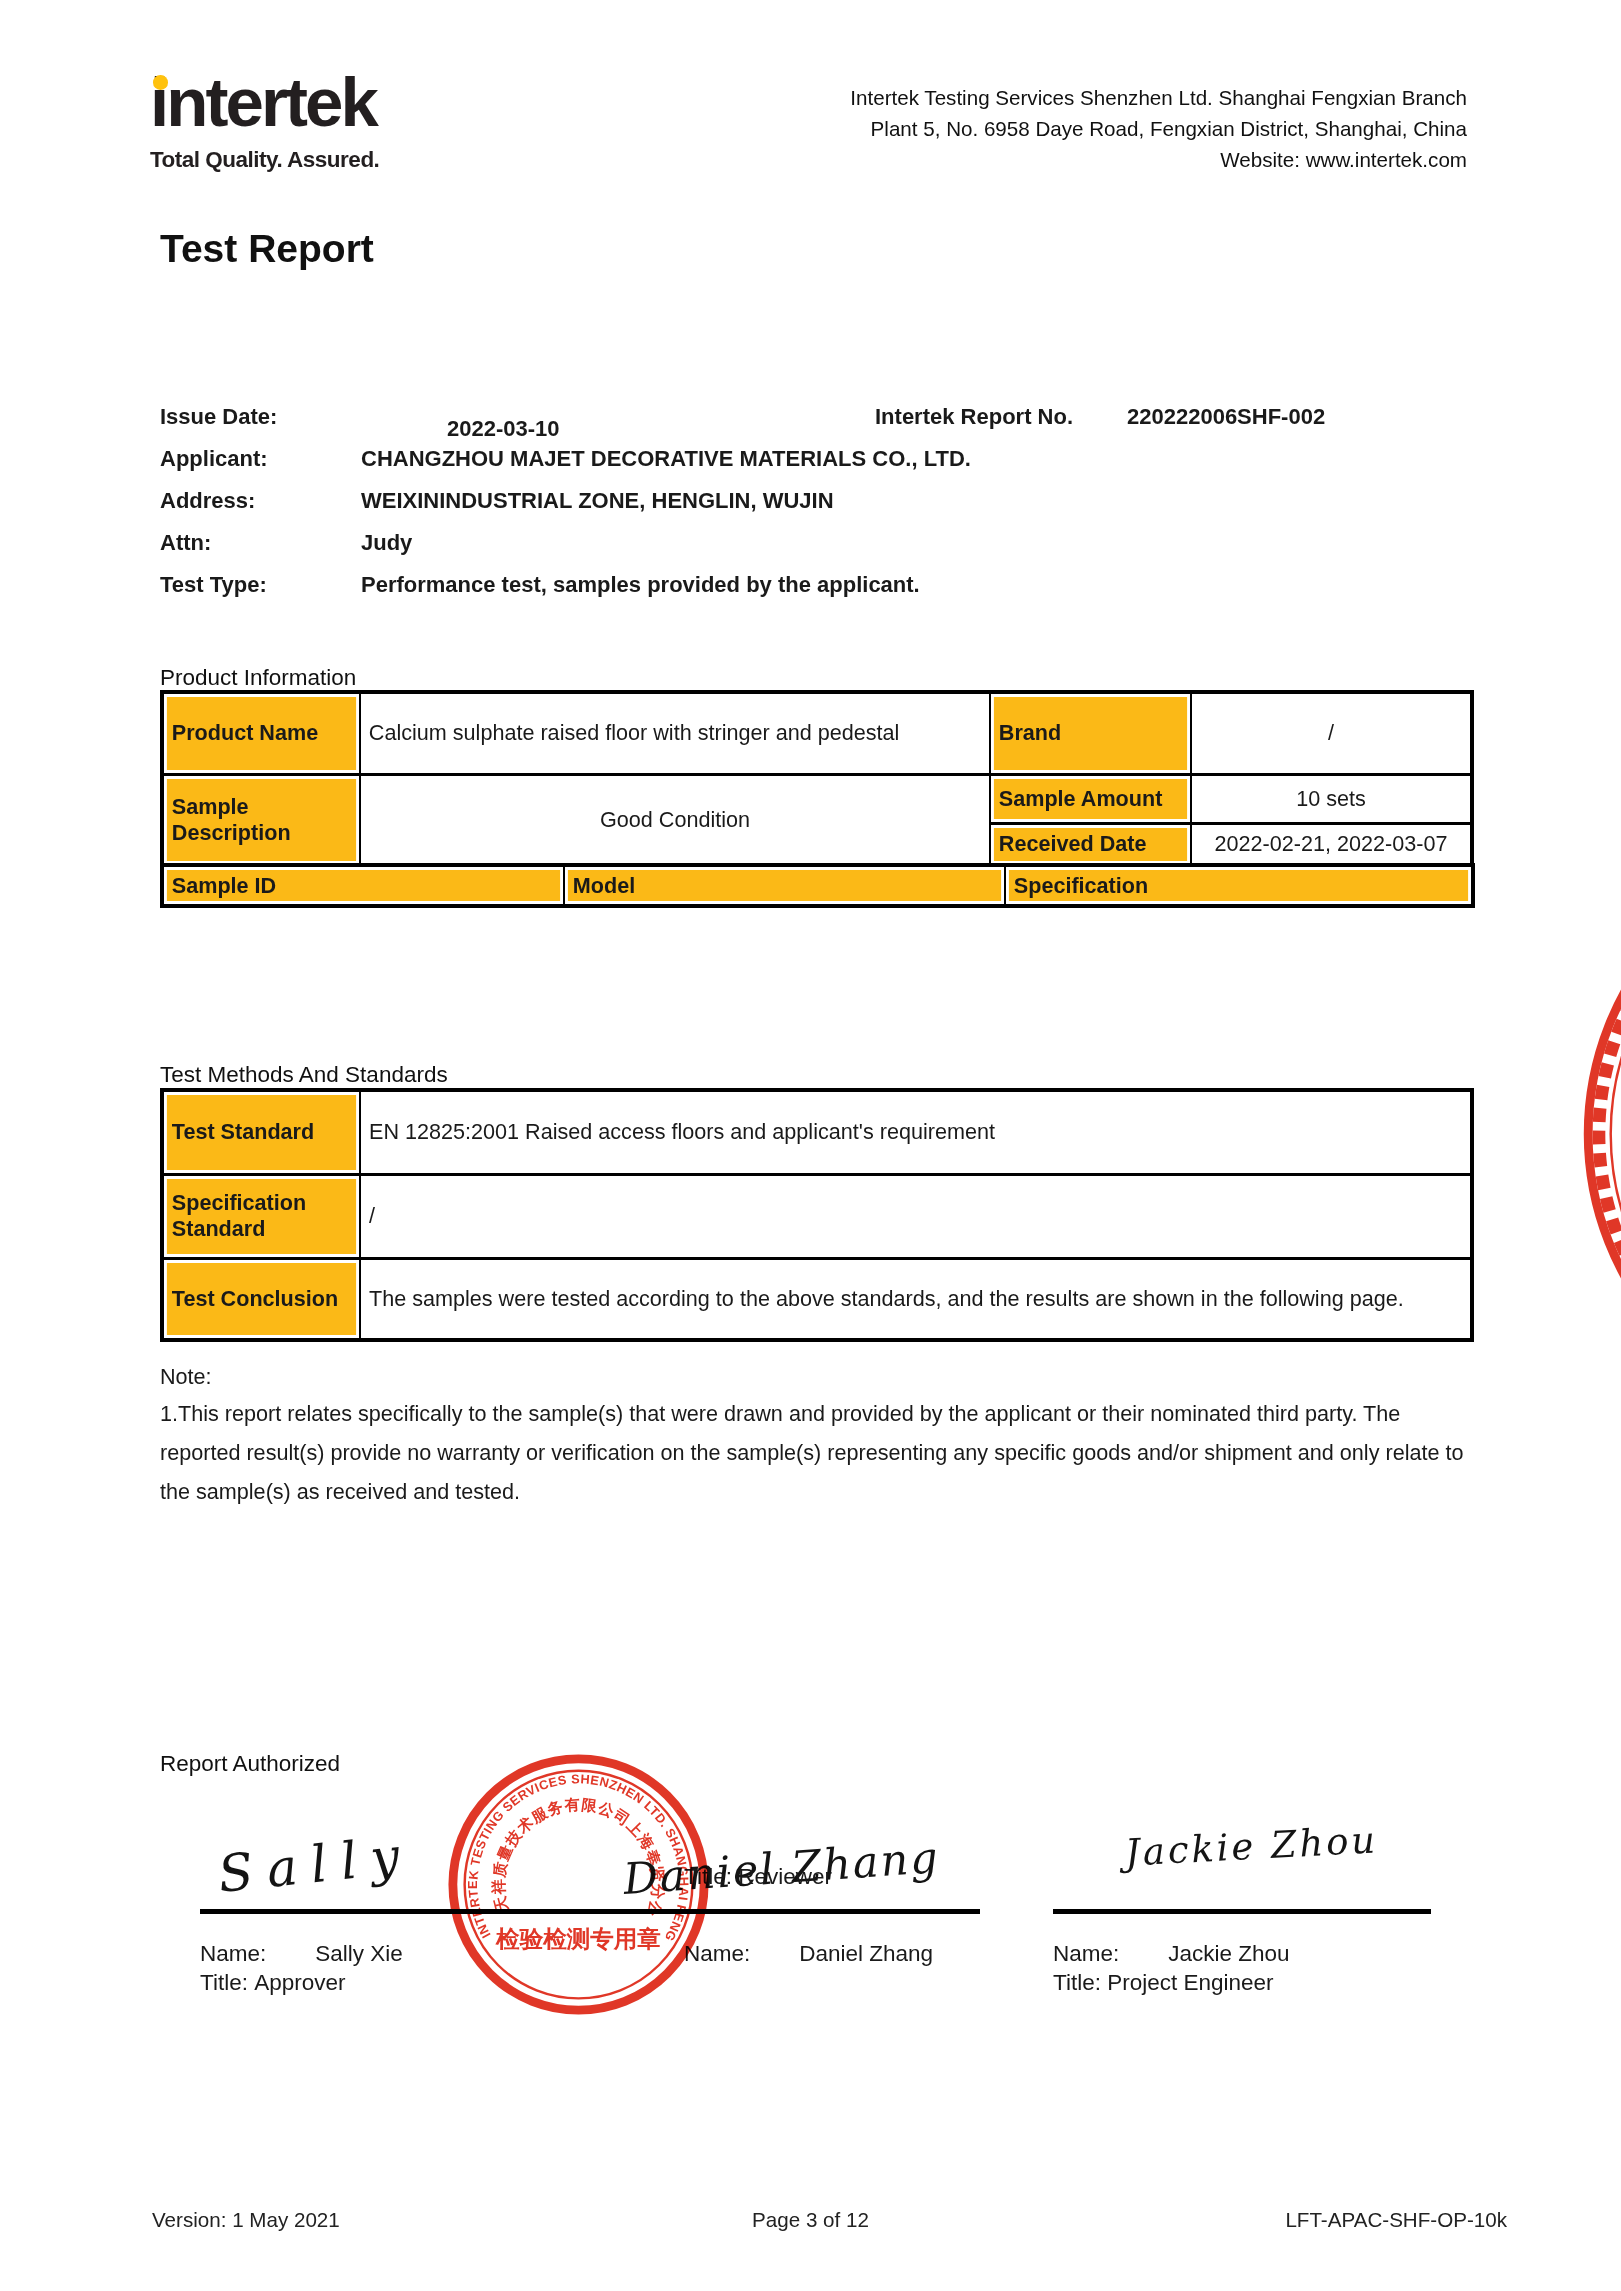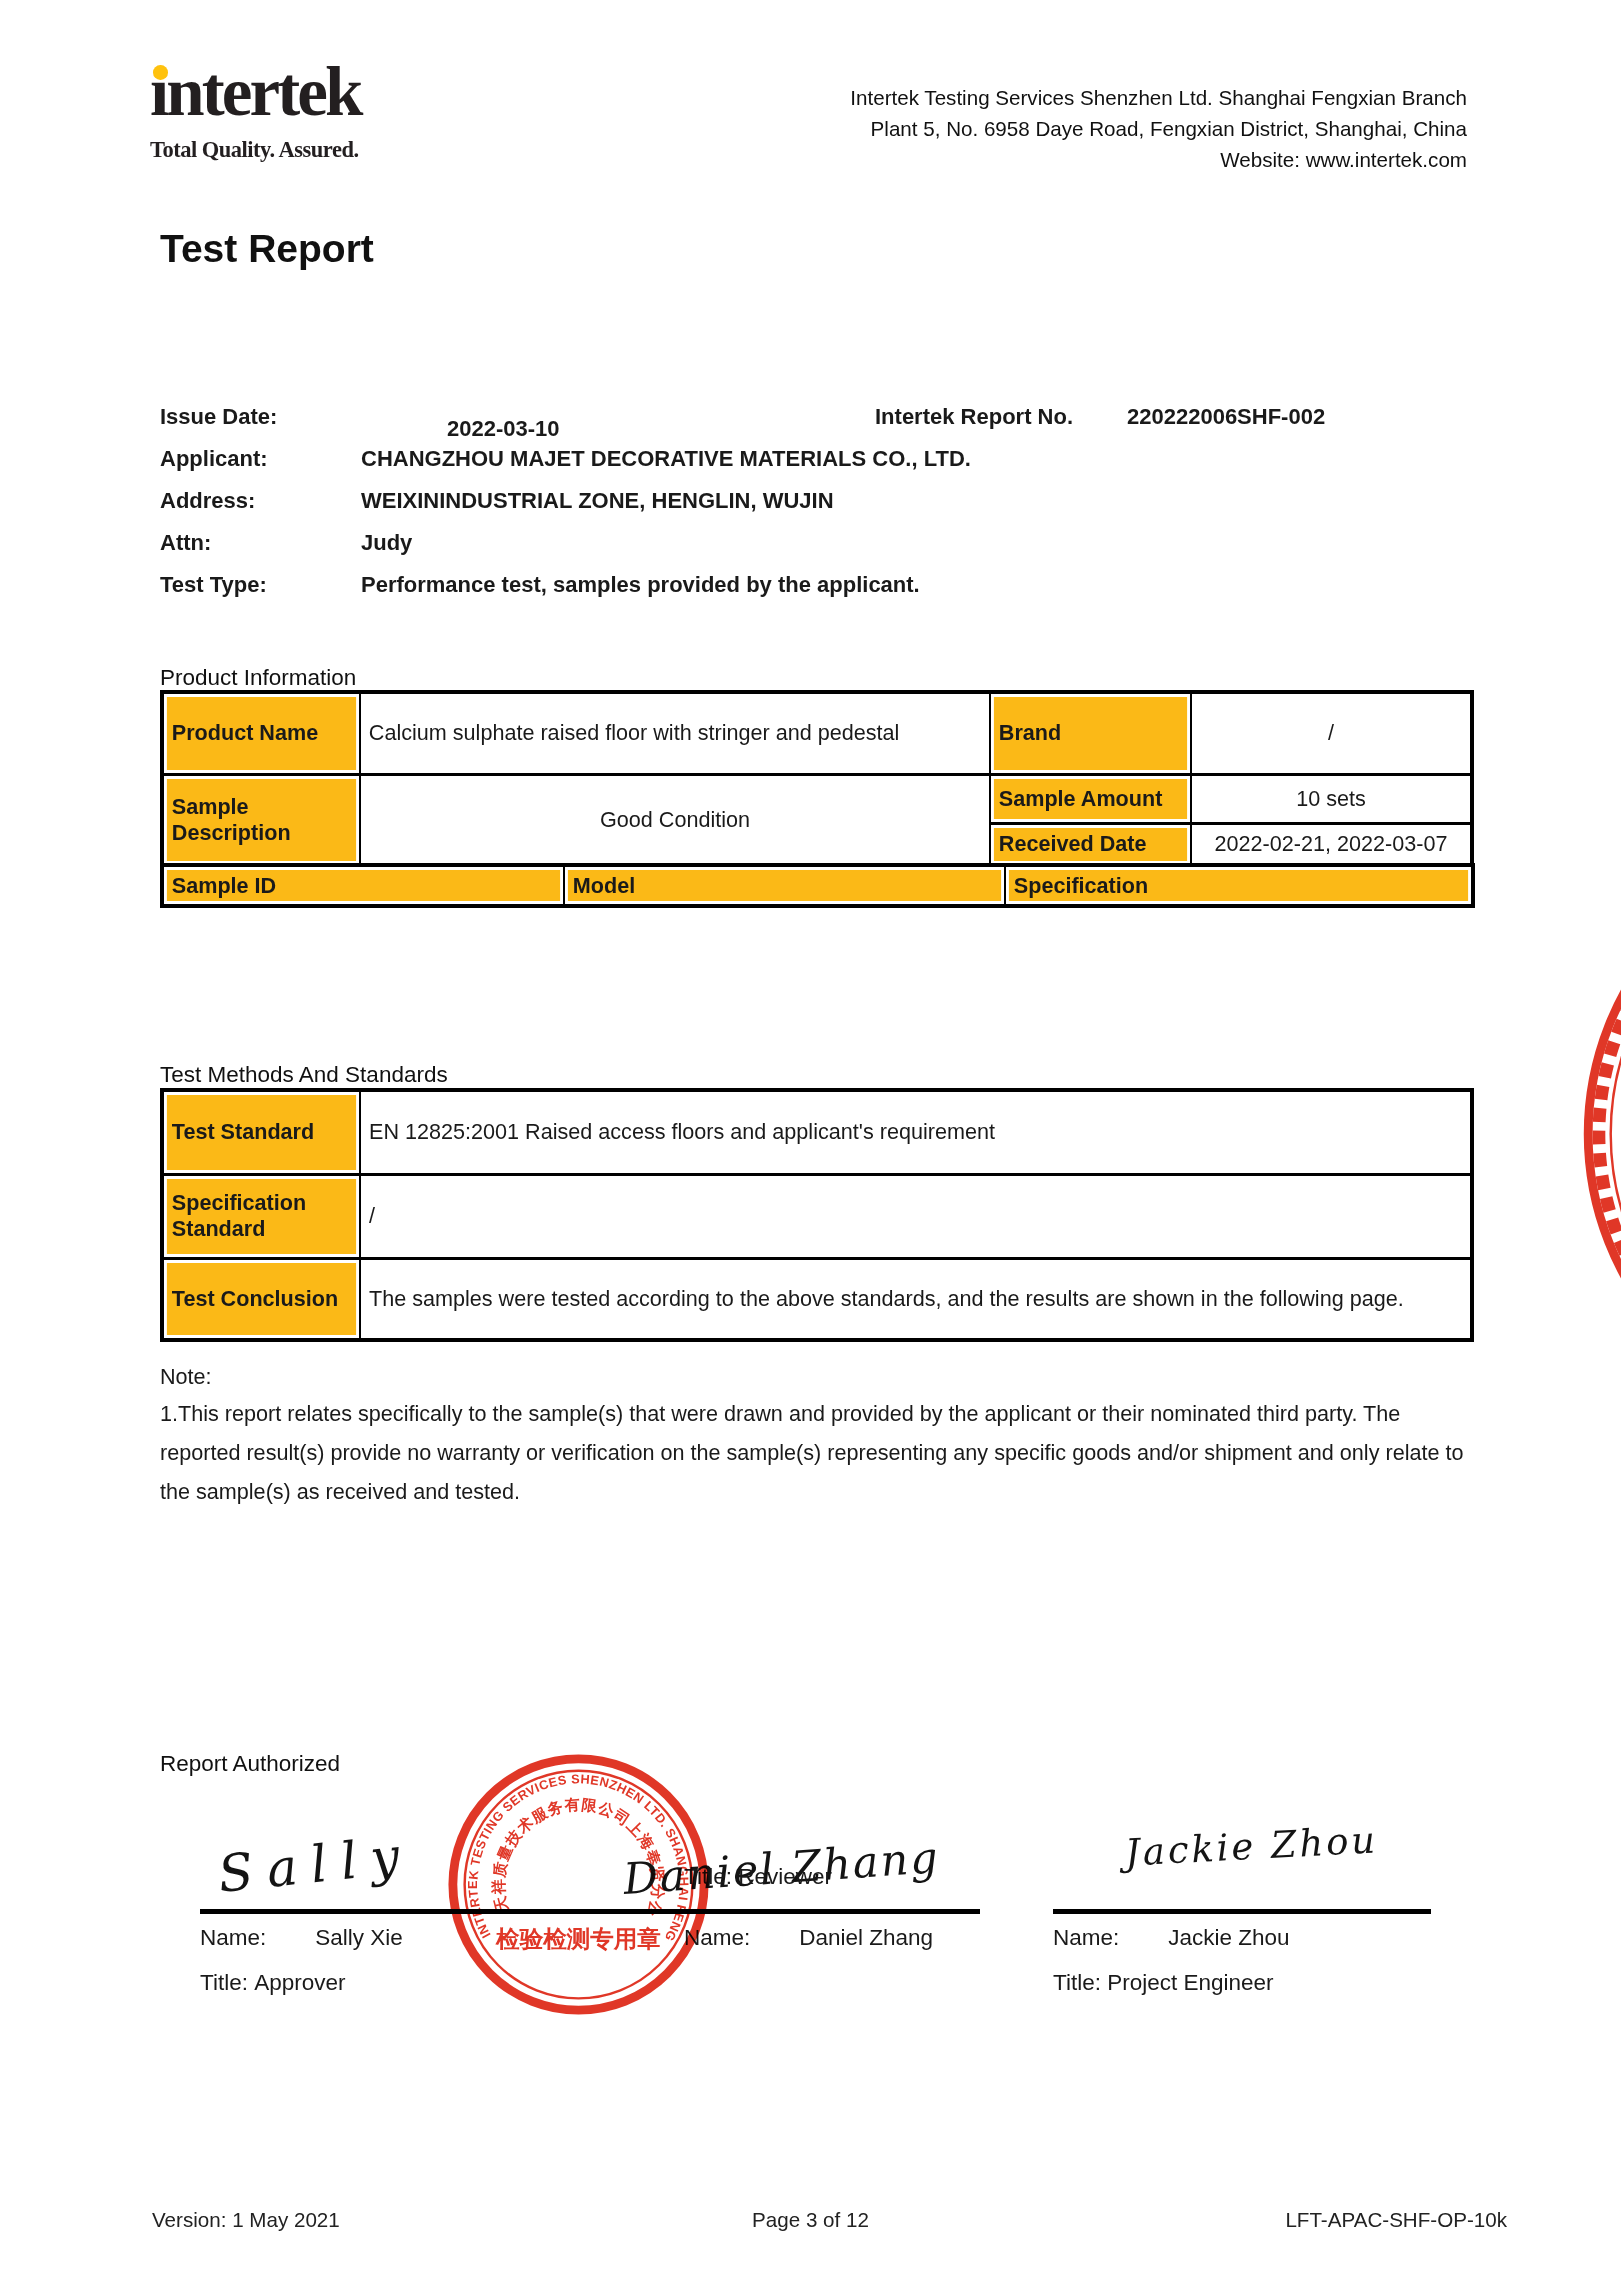--- a/index.html
+++ b/index.html
@@ -53,38 +53,38 @@
   td.c{text-align:center;}
   .t2 td.vv{padding-left:8px;}
 
   
   .note-h{font-size:21.6px;}
   .note-p{font-size:21.6px; line-height:39px; width:1318px; margin-top:3.9px;}
 
   
   .sigline{position:absolute; height:4.9px; background:#000;}
   .sigtxt{position:absolute; font-size:22.5px; white-space:nowrap;}
-  .sigtxt .nm{display:inline-block; margin-left:49px;}
+  .sigtxt .nm{display:inline-block; margin-left:49px;margin-top:16px;}
   .script{
     position:absolute; font-family:"DejaVu Serif", serif; font-style:italic;
     color:#141414; white-space:nowrap;
   }
   .stamp{mix-blend-mode:multiply; opacity:0.93;}
 
   .footer{position:absolute; top:2208px; left:0; width:1621px; font-size:20.6px; color:#222;}
   .footer .fl{position:absolute; left:152px; top:0;}
   .footer .fc{position:absolute; left:0; right:0; top:0; text-align:center;}
   .footer .fr{position:absolute; right:114px; top:0;}
 </style>
 </head>
 <body>
 
 <div id="page">
 
-  <div class="abs" style="left:150px; top:58px;font-family:Liberation Serif, serif;">
+  <div class="abs" style="left:150px; top:68px;">
     <div class="logo-word">
       <span>intertek</span>
       <span class="logo-dot"></span>
     </div>
     <div class="tagline">Total Quality. Assured.</div>
   </div>
 
   <div class="abs head-right" style="right:154px; top:82px;">
     <div>Intertek Testing Services Shenzhen Ltd. Shanghai Fengxian Branch</div>
     <div>Plant 5, No. 6958 Daye Road, Fengxian District, Shanghai, China</div>

